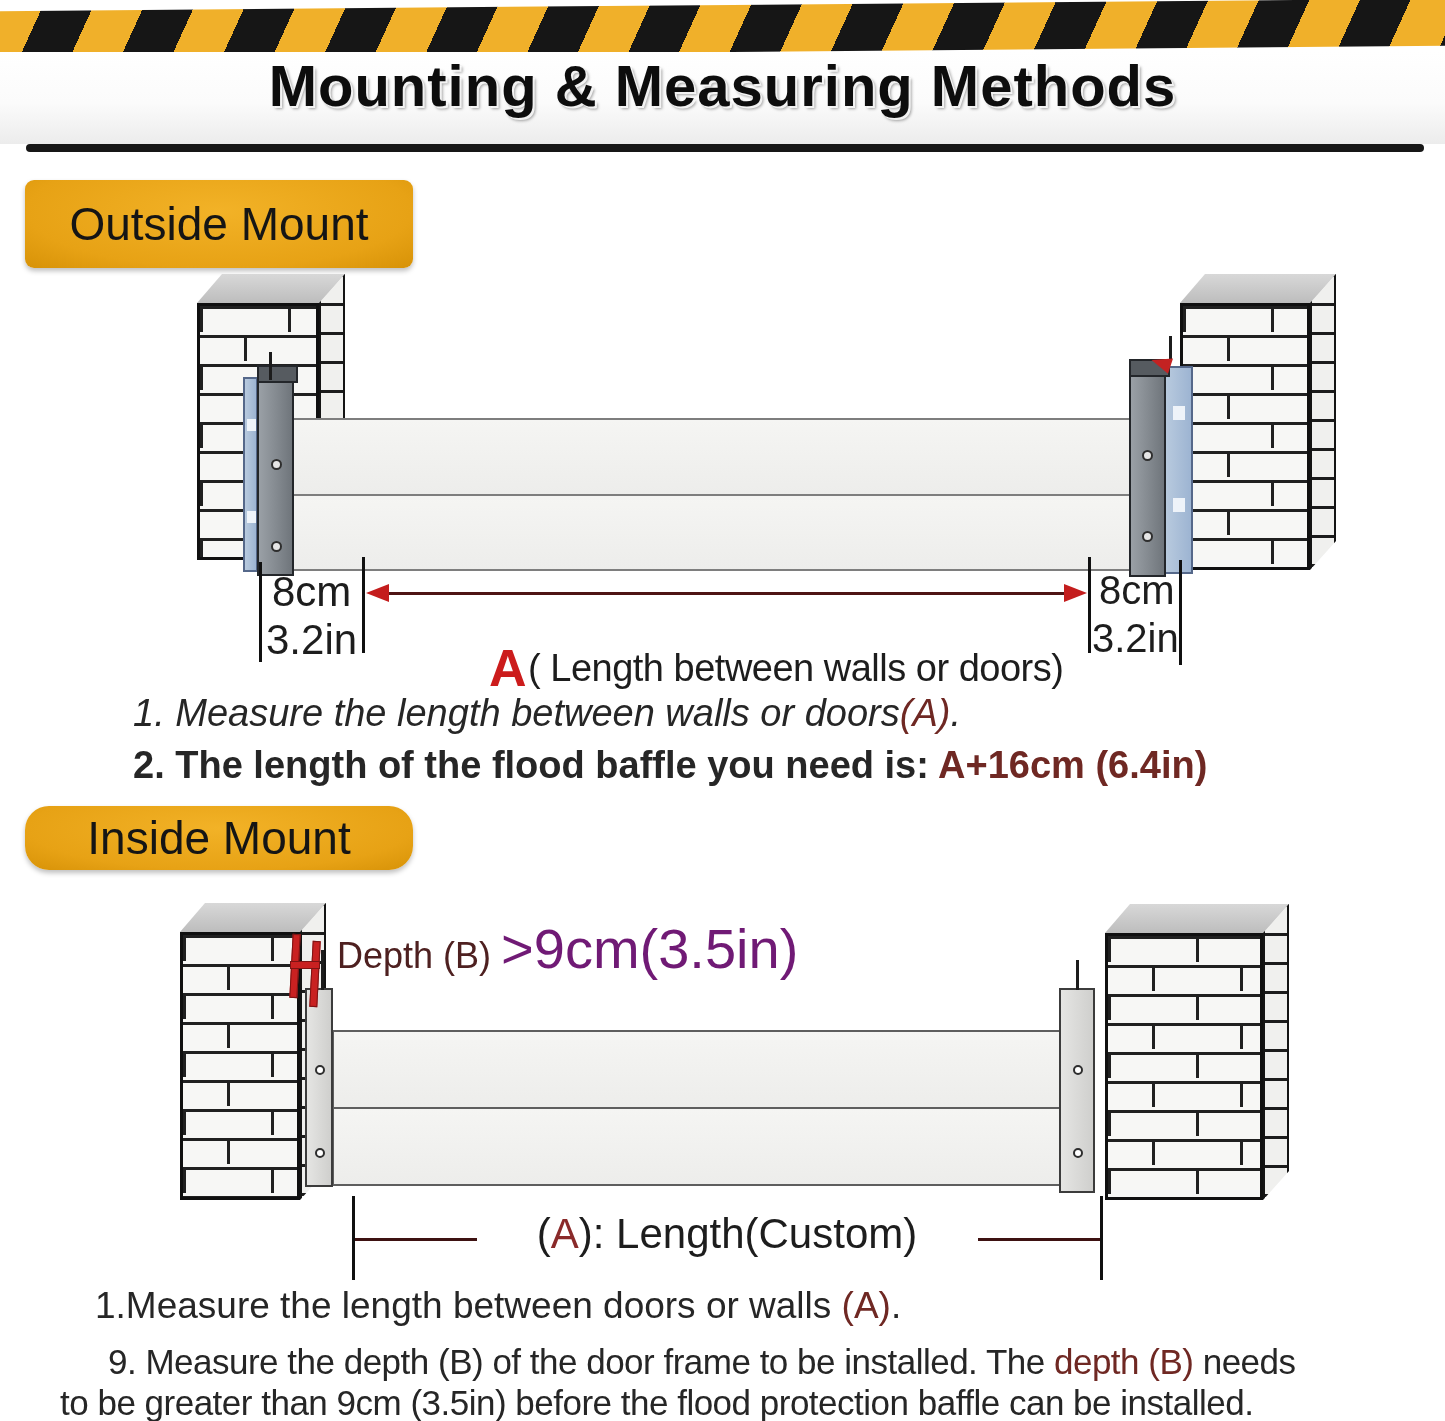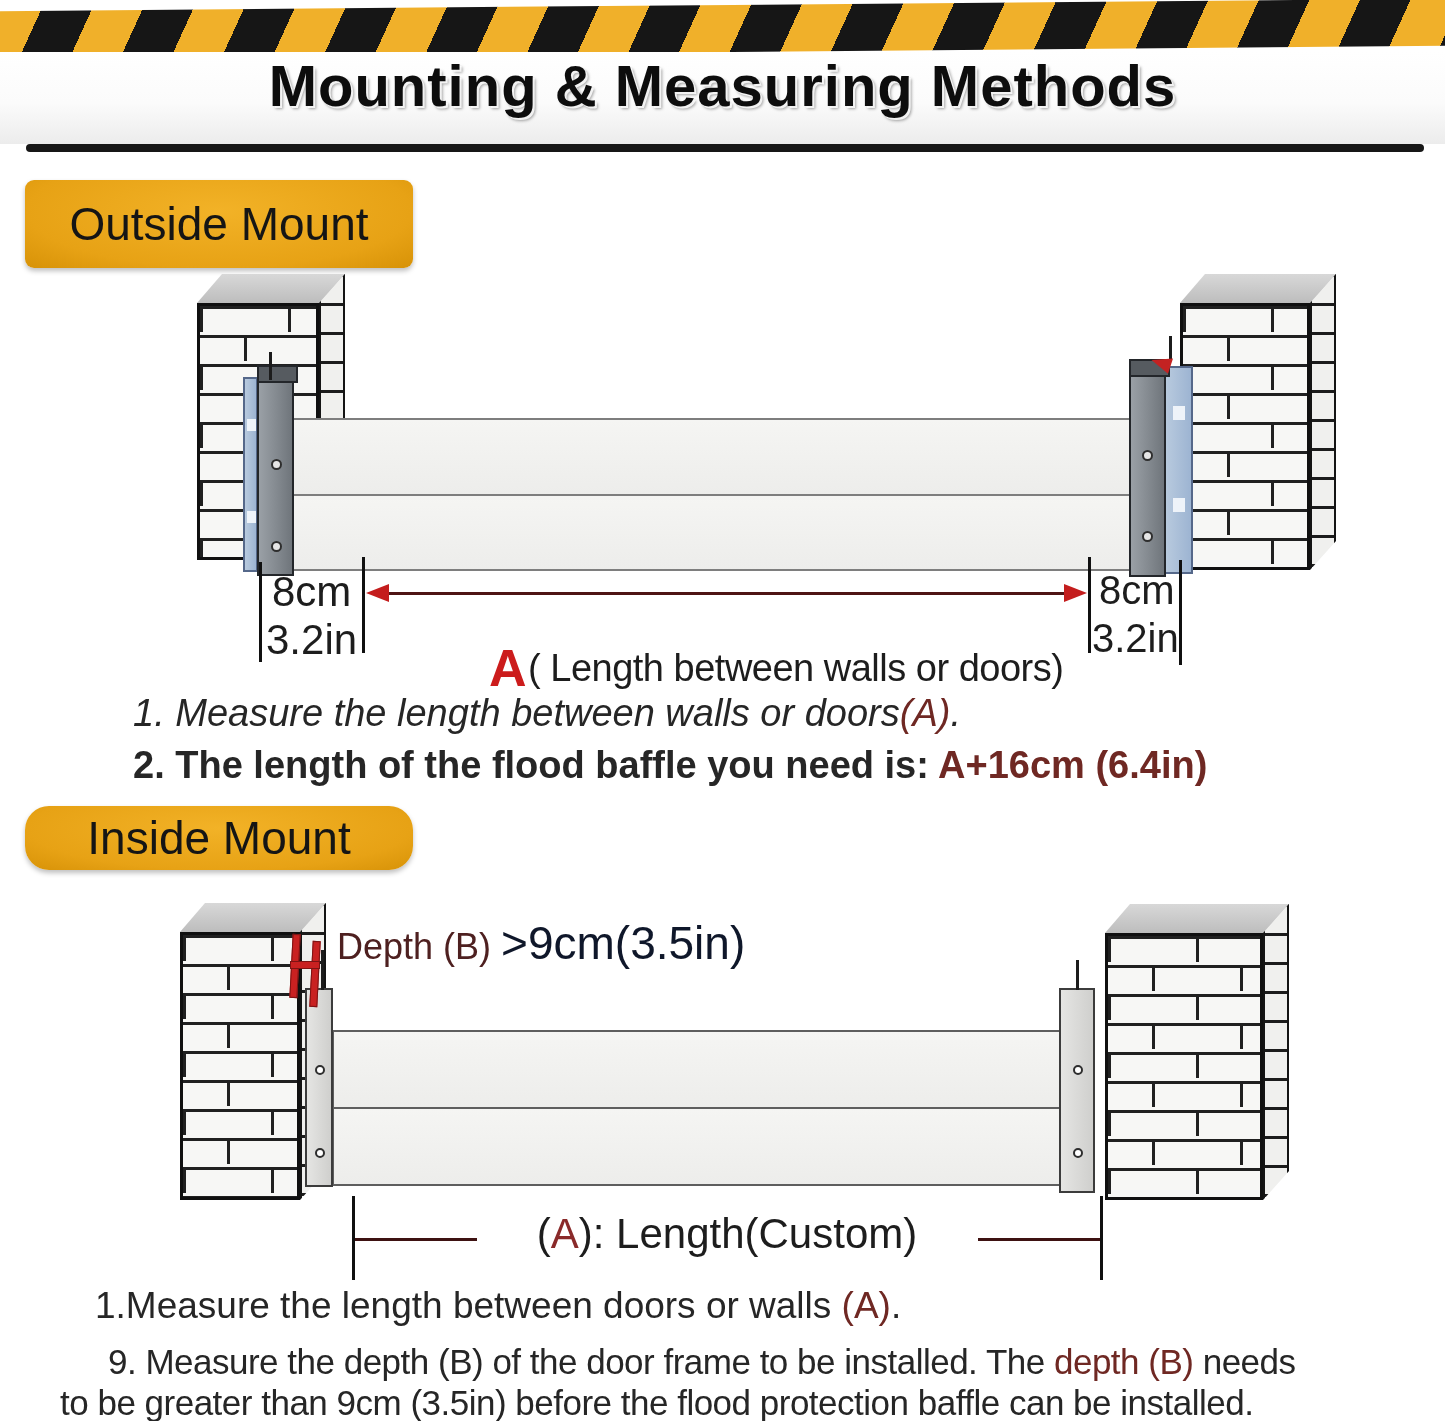--- a/index.html
+++ b/index.html
@@ -169,21 +169,21 @@
 
   #span-label { position: absolute; left: 489px; top: 638px; z-index: 9; font-size: 38px; color: #1d1d1d; letter-spacing: -0.5px; white-space: nowrap; }
   #span-label .a { font-size: 52px; font-weight: 700; color: #CC1C1C; margin-right: 2px; vertical-align: -5px; }
 
   .step { position: absolute; font-size: 38px; color: #262626; z-index: 9; white-space: nowrap; }
   #ostep1 { left: 133px; top: 692px; font-style: italic; }
   #ostep2 { left: 133px; top: 744px; font-weight: bold; }
   .hl-maroon { color: #6F2823; }
 
   #depth-text { position: absolute; left: 337px; top: 916px; z-index: 9; font-size: 36px; color: #4E2020; white-space: nowrap; }
-  #depth-text .val { font-size: 46px; color: #0f172a; }
+  #depth-text .val { font-size: 56px; color: #701a75; }
 
   #im-label { position: absolute; left: 477px; top: 1210px; width: 500px; text-align: center; font-size: 42px; color: #1d1d1d; z-index: 9; white-space: nowrap; }
   #im-label .a { color: #8A2A2A; }
 
   #istep1  { left: 95px;  top: 1285px; font-size: 37px; }
   #istep2a { left: 108px; top: 1342px; font-size: 35px; letter-spacing: -0.5px; }
   #istep2b { left: 60px;  top: 1383px; font-size: 35px; letter-spacing: -0.5px; }
 </style>
 </head>
 <body>

